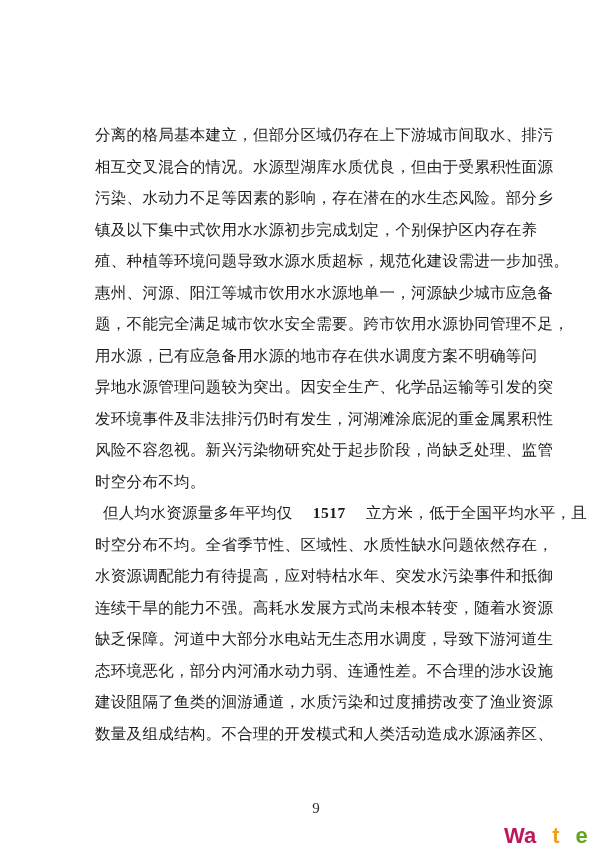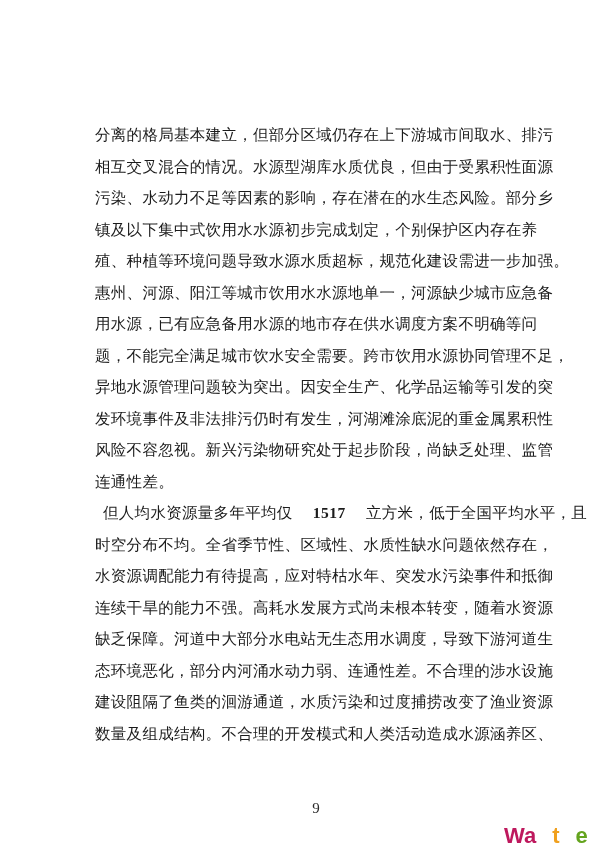--- a/index.html
+++ b/index.html
@@ -96,26 +96,26 @@
 
 <div class="page">
 
   <main class="text-block">
     <p class="line">分离的格局基本建立，但部分区域仍存在上下游城市间取水、排污</p>
     <p class="line">相互交叉混合的情况。水源型湖库水质优良，但由于受累积性面源</p>
     <p class="line">污染、水动力不足等因素的影响，存在潜在的水生态风险。部分乡</p>
     <p class="line">镇及以下集中式饮用水水源初步完成划定，个别保护区内存在养</p>
     <p class="line">殖、种植等环境问题导致水源水质超标，规范化建设需进一步加强。</p>
     <p class="line">惠州、河源、阳江等城市饮用水水源地单一，河源缺少城市应急备</p>
+    <p class="line">题，不能完全满足城市饮水安全需要。跨市饮用水源协同管理不足，</p>
     <p class="line">用水源，已有应急备用水源的地市存在供水调度方案不明确等问</p>
-    <p class="line">题，不能完全满足城市饮水安全需要。跨市饮用水源协同管理不足，</p>
     <p class="line">异地水源管理问题较为突出。因安全生产、化学品运输等引发的突</p>
     <p class="line">发环境事件及非法排污仍时有发生，河湖滩涂底泥的重金属累积性</p>
     <p class="line">风险不容忽视。新兴污染物研究处于起步阶段，尚缺乏处理、监管</p>
-    <p class="line line-end">连通性差。</p>
+    <p class="line line-end">时空分布不均。</p>
 
     <p class="line"><span>但人均水资源量多年平均仅 </span><span class="num">1517</span><span> 立方米，低于全国平均水平，且</span></p>
     <p class="line">时空分布不均。全省季节性、区域性、水质性缺水问题依然存在，</p>
     <p class="line">水资源调配能力有待提高，应对特枯水年、突发水污染事件和抵御</p>
     <p class="line">连续干旱的能力不强。高耗水发展方式尚未根本转变，随着水资源</p>
     <p class="line">缺乏保障。河道中大部分水电站无生态用水调度，导致下游河道生</p>
     <p class="line">态环境恶化，部分内河涌水动力弱、连通性差。不合理的涉水设施</p>
     <p class="line">建设阻隔了鱼类的洄游通道，水质污染和过度捕捞改变了渔业资源</p>
     <p class="line">数量及组成结构。不合理的开发模式和人类活动造成水源涵养区、</p>
   </main>

